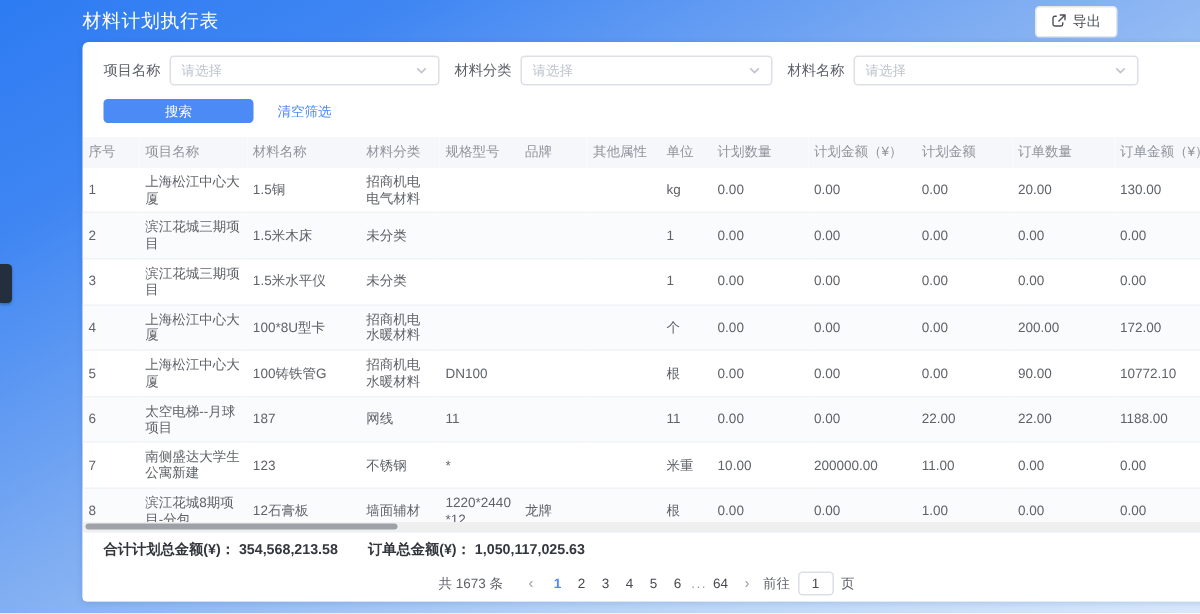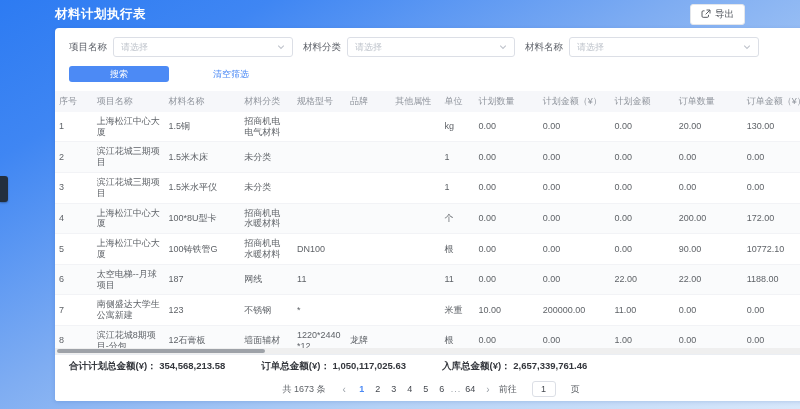--- a/index.html
+++ b/index.html
@@ -4,41 +4,41 @@
 <style>
   * { margin:0; padding:0; box-sizing:border-box; }
   html,body { width:800px; height:409px; overflow:hidden;
     font-family:"Liberation Sans","DejaVu Sans",sans-serif; }
   .screen { position:relative; width:800px; height:409px; overflow:hidden;
     background:linear-gradient(150deg,#2d7bf2 0%,#3f86f3 18%,#7fadf2 45%,#b5d2f6 72%,#d8e8fb 100%); }
 
   
   .topbar { position:absolute; left:55px; top:0; width:690px; height:28px;
     display:flex; align-items:center; justify-content:space-between; }
-  .page-title { color:#ffffff; font-size:12.5px; font-weight:bold; letter-spacing:.5px; }
+  .page-title { color:#ffffff; font-size:12.5px; font-weight:normal; letter-spacing:.5px; }
   .export-btn { display:flex; align-items:center; gap:4px; background:#ffffff;
     border:1px solid #e3e6eb; border-radius:3px; padding:3px 10px; font-size:9.5px;
     color:#4a4f57; cursor:pointer; }
 
   
   .card { position:absolute; left:55px; top:28px; width:752px; height:373px;
     background:#ffffff; border-radius:4px 4px 3px 3px; box-shadow:0 1px 4px rgba(30,80,160,.18);
     display:flex; flex-direction:column; overflow:hidden; }
 
   
   .filters { padding:9px 14px 0 14px; }
   .filter-row { display:flex; align-items:center; gap:10px; }
   .filter-field { display:flex; align-items:center; gap:6px; }
   .filter-label { font-size:9.5px; color:#5a5e66; white-space:nowrap; }
   .select { position:relative; display:flex; align-items:center; justify-content:space-between;
     height:20px; border:1px solid #dcdfe6; border-radius:3px; background:#fff;
     padding:0 7px; cursor:pointer; }
   .select .ph { font-size:9px; color:#bfc4cc; }
   .sel-project { width:180px; } .sel-category { width:168px; } .sel-material { width:190px; }
-  .btn-row { display:flex; align-items:center; margin:9px 0 9px 0;gap:28px; }
+  .btn-row { display:flex; align-items:center; margin:9px 0 9px 0; }
   .search-btn { width:100px; height:16px; background:#4c8af5; color:#fff; border:none;
     border-radius:3px; font-size:9px; cursor:pointer; }
   .clear-link { margin-left:16px; color:#4c8af5; font-size:9px; cursor:pointer; text-decoration:none; }
 
   
   .table-wrap { position:relative; flex:1; overflow:hidden; }
   table { width:100%; border-collapse:collapse; table-layout:fixed; }
   th,td { text-align:left; vertical-align:middle; padding:4px 4px; font-size:9px;
     line-height:1.2; word-break:break-all; }
   thead th { background:#f6f7fa; color:#8f949c; font-weight:normal; padding:5px 4px; white-space:nowrap; overflow:hidden; }
@@ -62,33 +62,33 @@
 
   
   .hscroll { position:relative; height:6px; background:#efefef; }
   .hscroll-thumb { position:absolute; left:2px; top:1px; height:4px; width:208px;
     background:#9ea2a8; border-radius:2px; }
 
   
   .summary { display:flex; align-items:center; justify-content:flex-start;
     height:23px; border-top:1px solid #ebeef3; padding:0 12px 0 14px; background:#fff; }
   .summary-label { font-size:9.5px; color:#33363c; font-weight:bold; }
-  .summary-items { display:flex; gap:36px; }
+  .summary-items { display:flex; gap:20px; }
   .summary-item { font-size:9.5px; color:#33363c; font-weight:bold; white-space:nowrap; }
 
   
   .pager { height:24px; display:flex; align-items:center; justify-content:center;
     gap:6px; font-size:9px; color:#5f6368; background:#fff; }
   .pager .total { margin-right:8px; color:#5f6368; }
   .pg-arrow { border:none; background:none; color:#9aa0a8; font-size:10px; cursor:pointer; padding:0 3px; }
   .pg-num { border:none; background:none; color:#454950; font-size:9px; cursor:pointer;
     min-width:14px; text-align:center; padding:2px 2px; }
   .pg-num.active { color:#4c8af5; font-weight:bold; }
   .pg-dots { color:#9aa0a8; letter-spacing:1px; }
-  .goto { display:flex; align-items:center; gap:15px; margin-left:0; }
+  .goto { display:flex; align-items:center; gap:5px; margin-left:0; }
   .goto-input { width:24px; height:16px; border:1px solid #dcdfe6; border-radius:3px;
     text-align:center; font-size:9px; color:#454950; }
 
   
   .side-handle { position:absolute; left:0; top:176px; width:8px; height:26px;
     background:#232f3d; border-radius:0 3px 3px 0; cursor:pointer; box-shadow:0 1px 2px rgba(0,0,0,.3); }
 </style>
 </head>
 <body>
 
@@ -298,21 +298,20 @@
 
     <div class="hscroll">
       <div class="hscroll-thumb"></div>
     </div>
 
     <div class="summary">
       <span class="summary-label">合计</span>
       <div class="summary-items">
           <span class="summary-item">计划总金额(¥)： 354,568,213.58</span>
           <span class="summary-item">订单总金额(¥)： 1,050,117,025.63</span>
-          <span class="summary-item">入库总金额(¥)： 2,657,339,761.46</span>
         </div>
     </div>
 
     <div class="pager">
       <span class="total">共 1673 条</span>
       <button class="pg-arrow">‹</button>
       <span style="display:flex;align-items:center;gap:2px">
           <button class="pg-num active">1</button>
           <button class="pg-num">2</button>
           <button class="pg-num">3</button>

